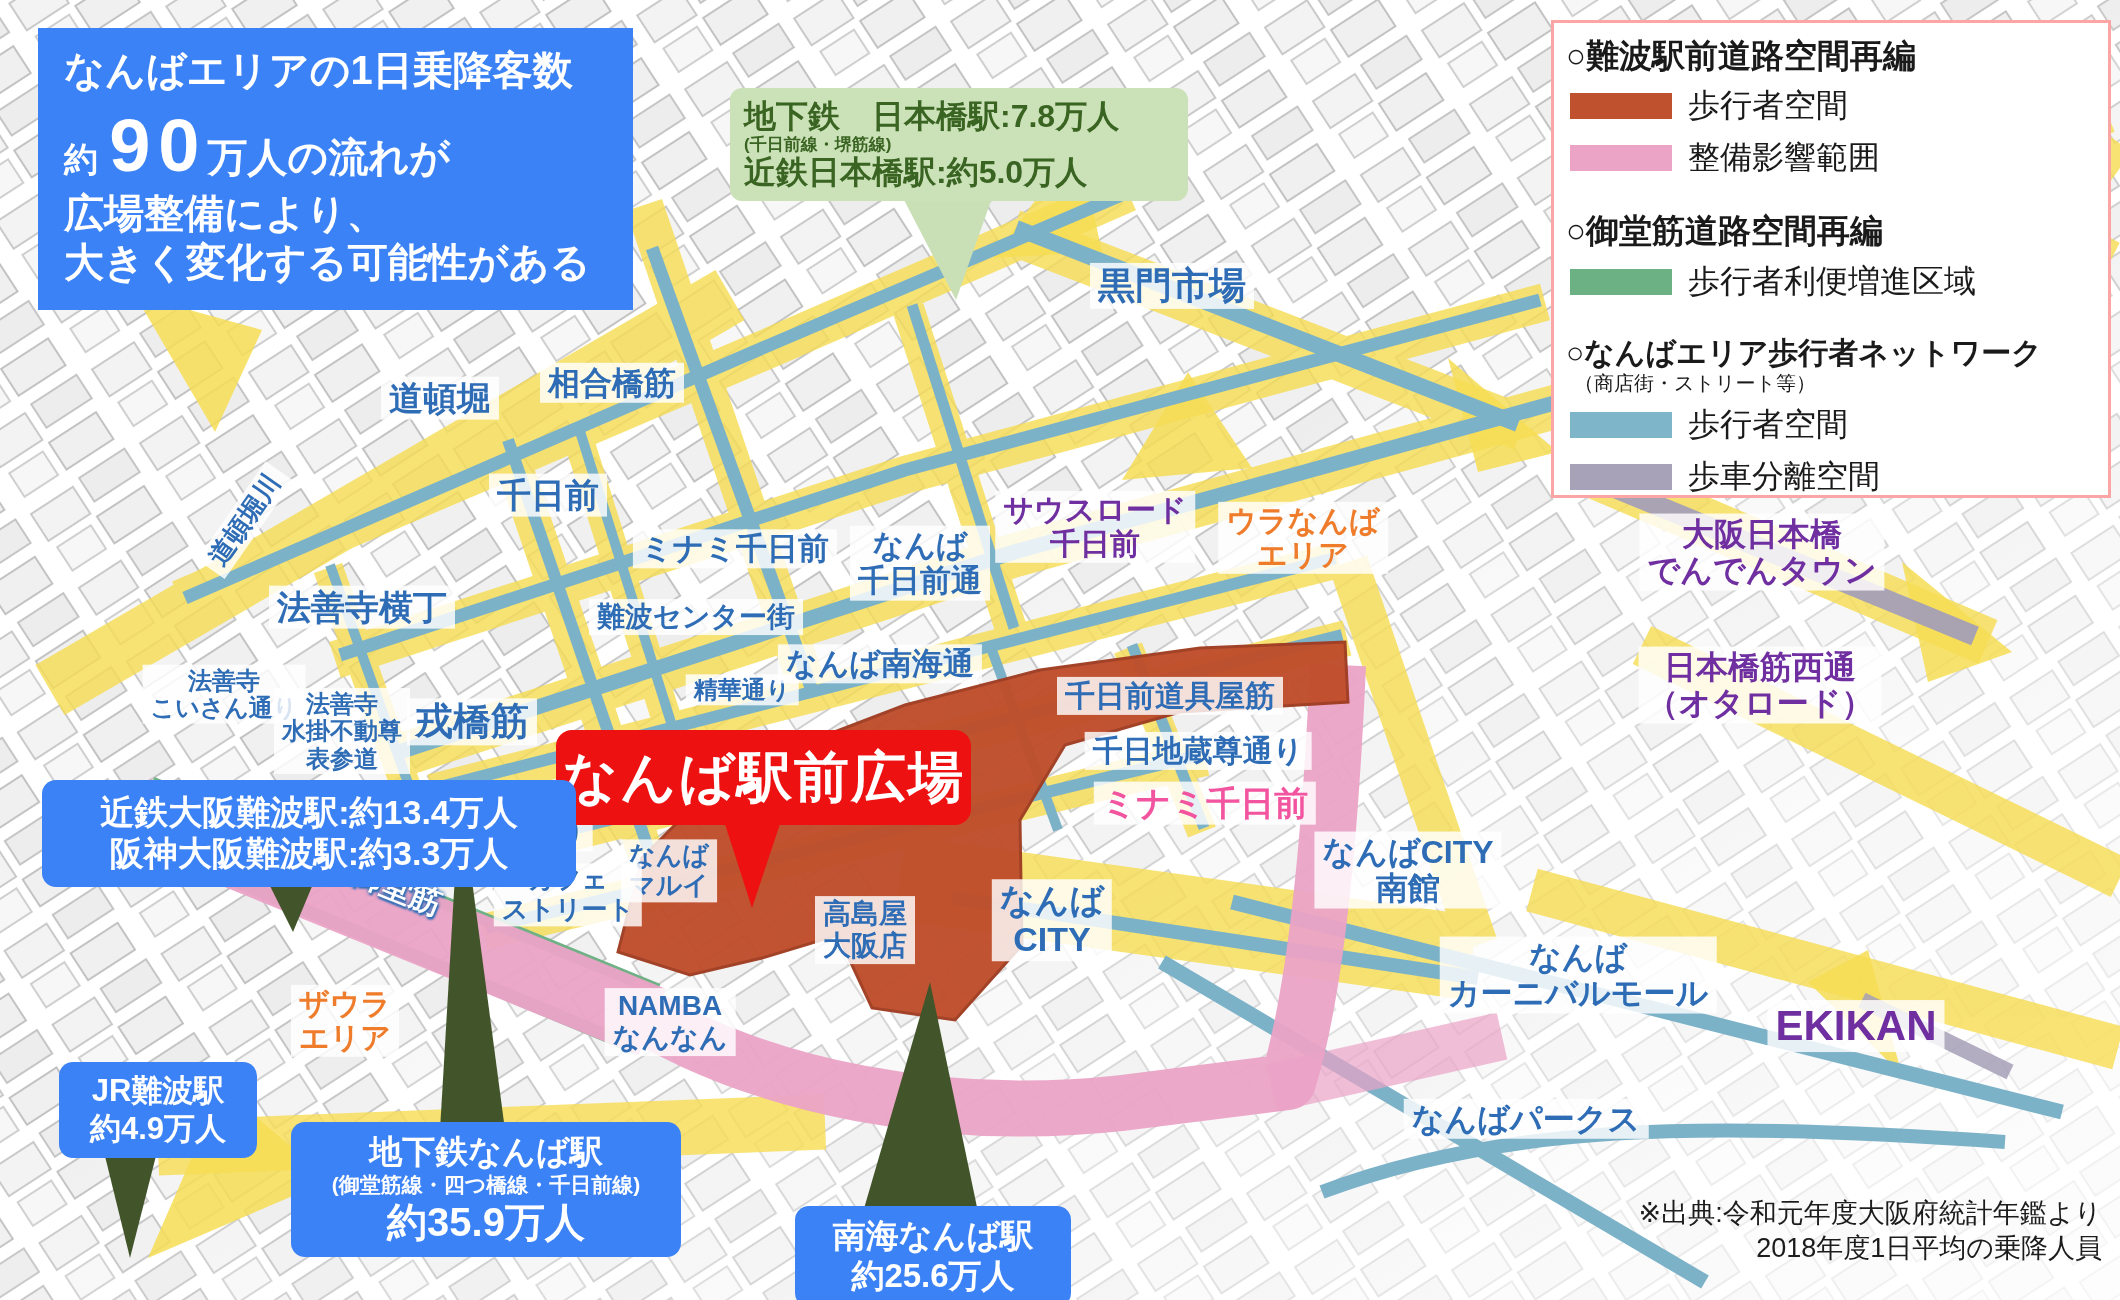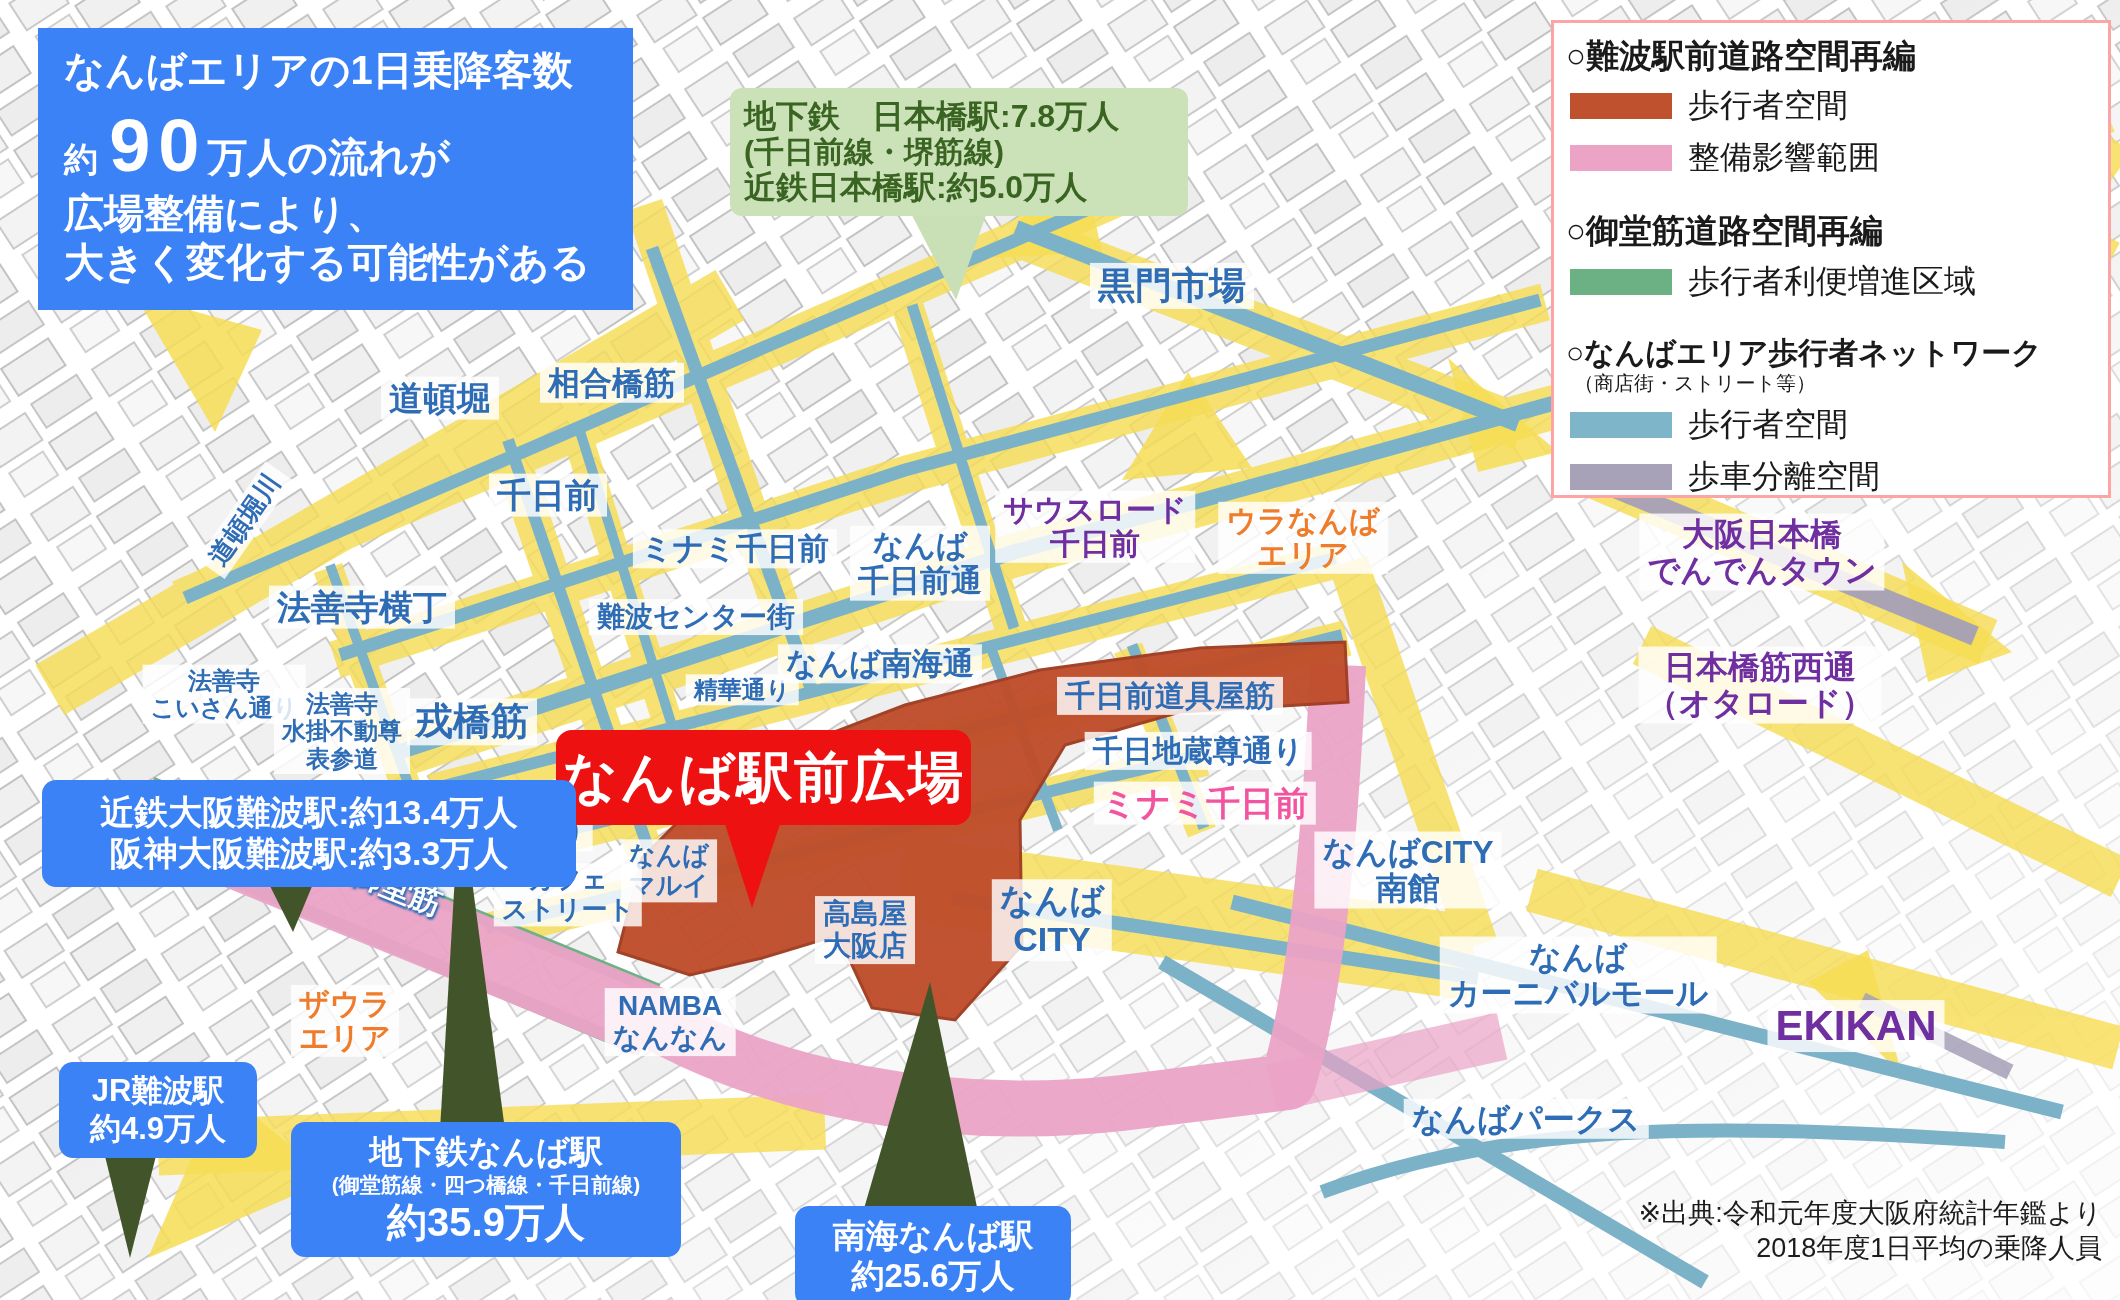--- a/index.html
+++ b/index.html
@@ -27,21 +27,21 @@
   .title-box .t2{font-size:40px;margin-top:14px;}
   .title-box .t2 .yaku{font-size:34px;}
   .title-box .t2 .big{font-size:74px;letter-spacing:8px;line-height:1;}
   .title-box .t3{font-size:40px;margin-top:6px;}
   .title-box .t4{font-size:40px;}
 
   .green-callout{position:absolute;left:730px;top:88px;width:458px;background:#cbe1b8;color:#3a6422;
                  font-weight:bold;border-radius:12px;padding:10px 14px;box-sizing:border-box;
                  text-align:left;line-height:1.15;}
   .green-callout .g1{font-size:32px;}
-  .green-callout .g2{font-size:30px;}
+  .green-callout .g2{font-size:17px;}
   .green-callout .g3{font-size:32px;}
 
   .banner{position:absolute;left:556px;top:730px;width:415px;height:95px;background:#ee1111;
           border-radius:16px;color:#fff;font-weight:bold;font-size:55px;line-height:95px;
           text-align:center;letter-spacing:2px;}
 
   .kintetsu-box{left:42px;top:780px;width:522px;padding:12px 6px;font-size:34px;}
   .jr-box{left:59px;top:1062px;width:190px;padding:10px 4px;font-size:31px;}
   .subway-box{left:291px;top:1122px;width:382px;padding:10px 4px;}
   .subway-box .s1{font-size:33px;}

